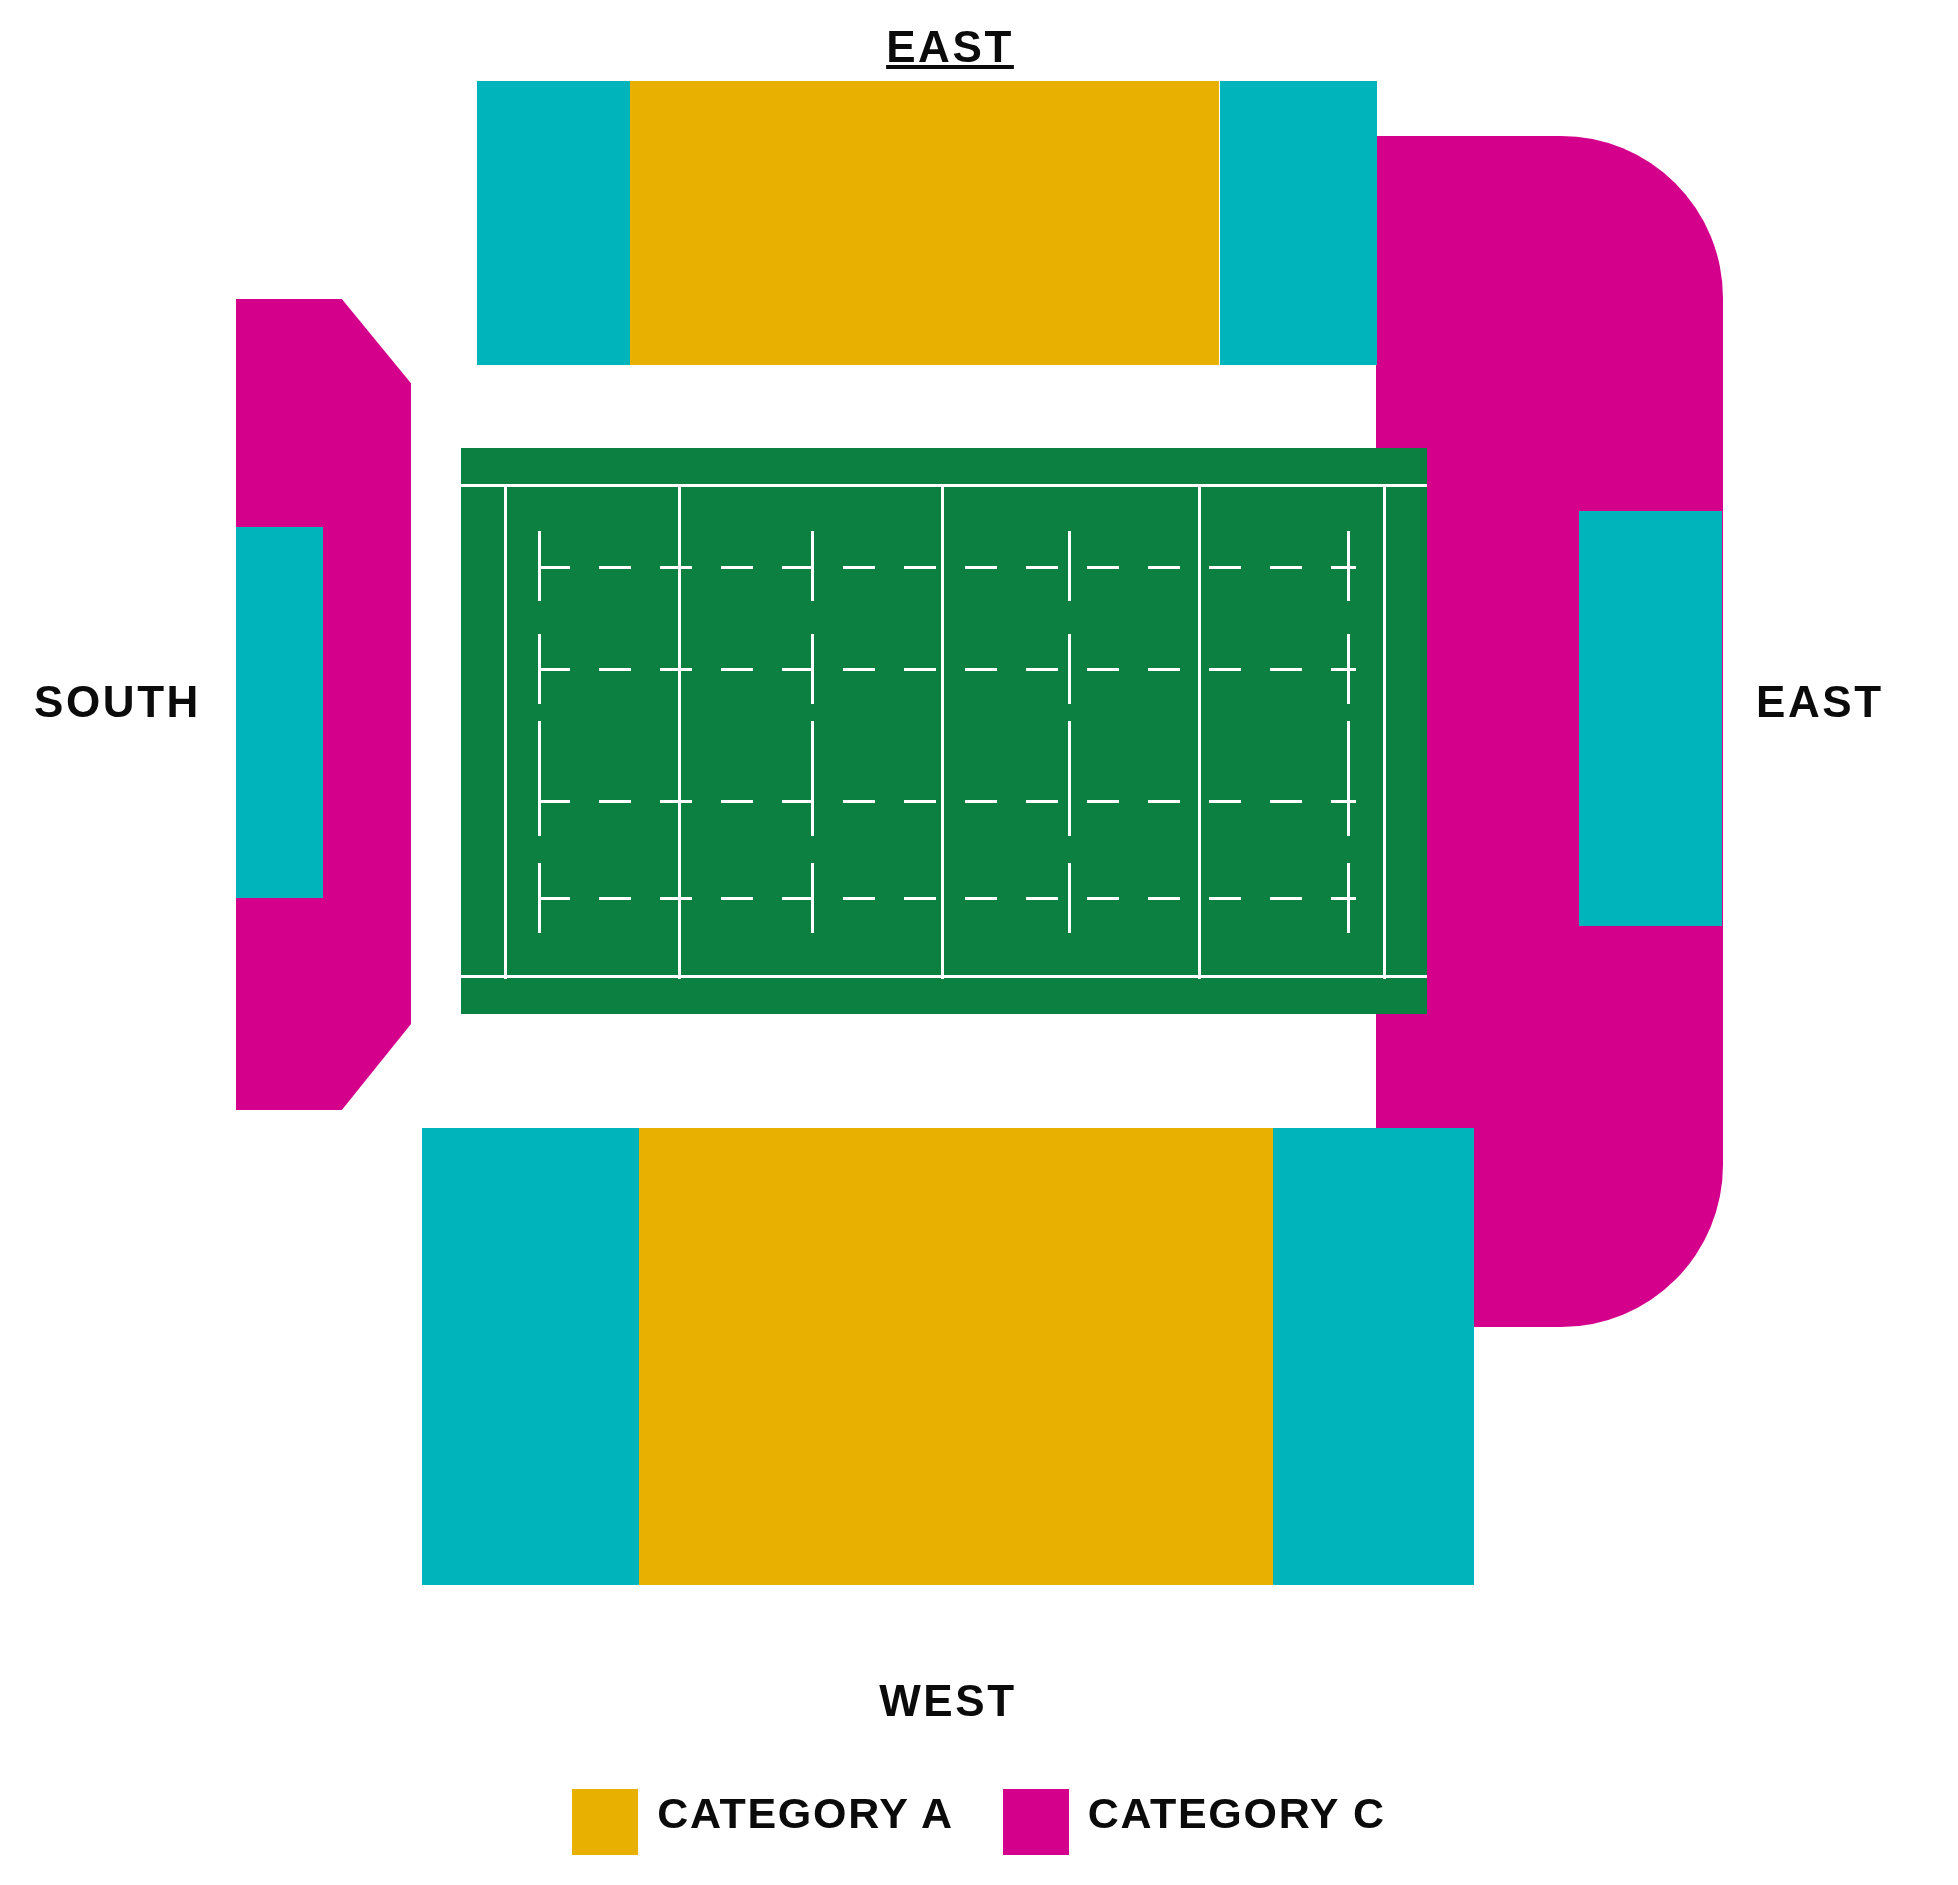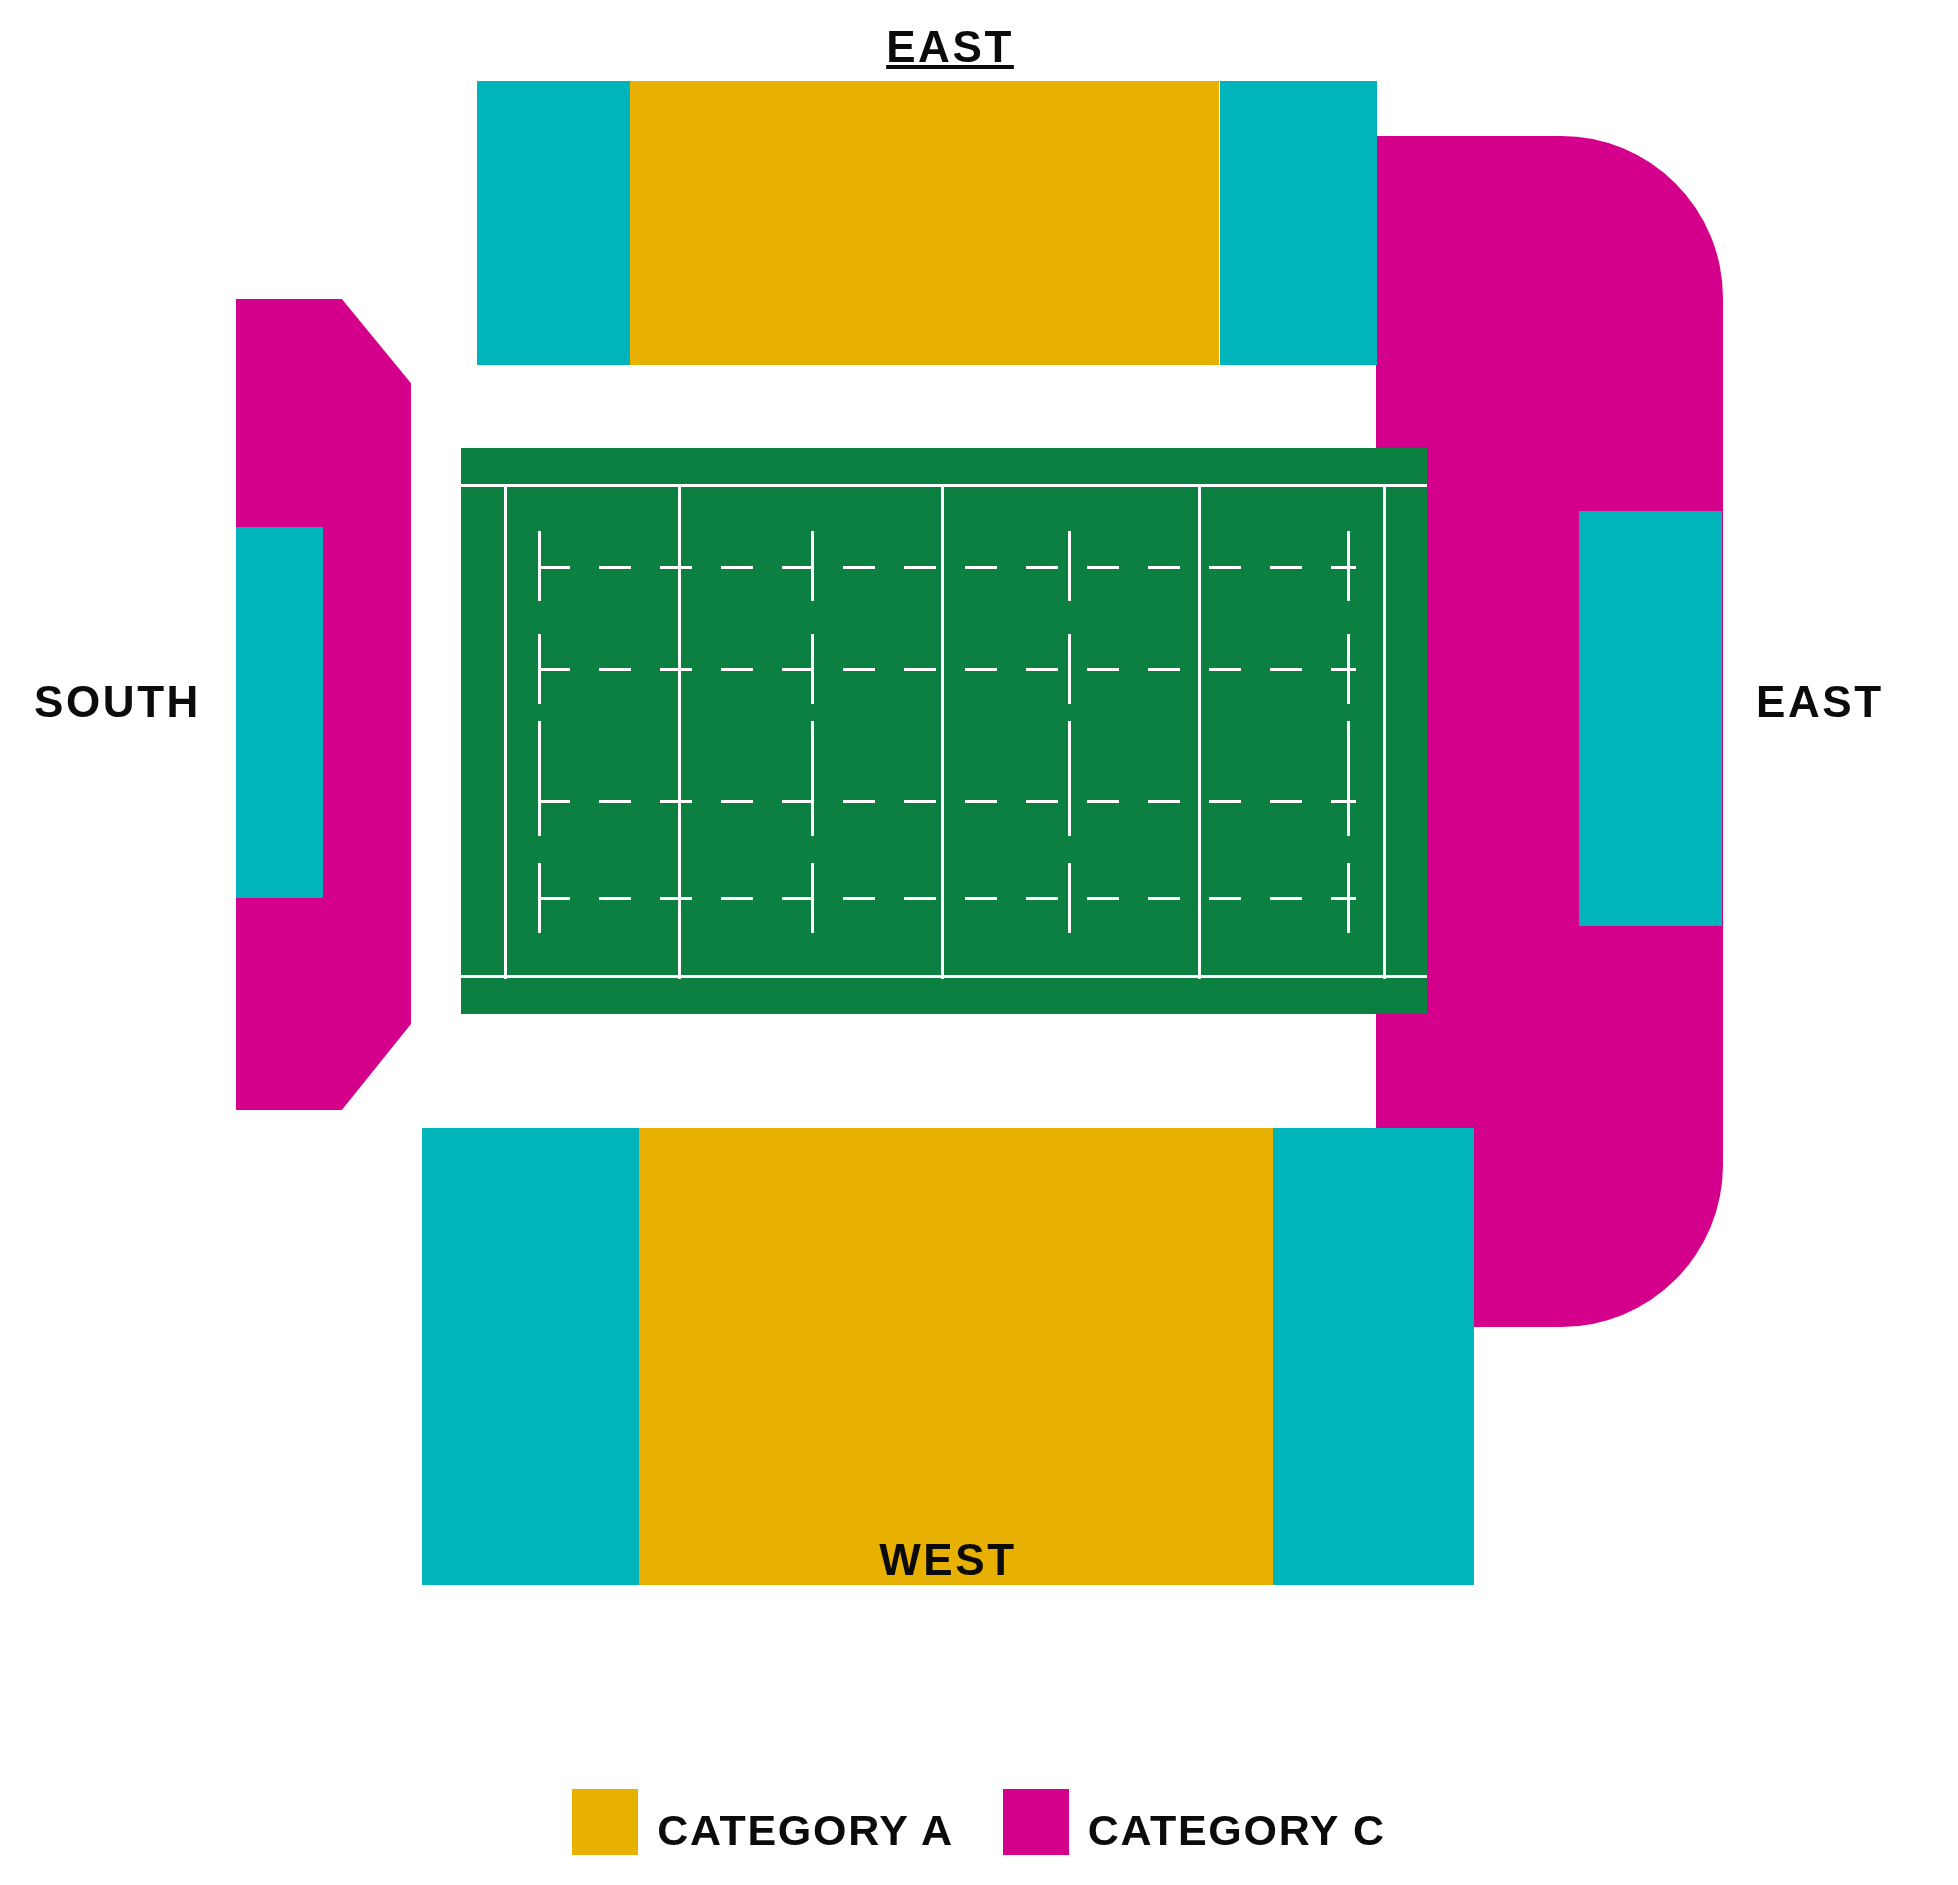--- a/index.html
+++ b/index.html
@@ -75,21 +75,21 @@
     left: 0;
     top: 1789px;
     width: 1958px;
     display: flex;
     justify-content: center;
     align-items: center;
     gap: 0px;
   }
   .leg-item {
     display: flex;
-    align-items: flex-end;
+    align-items: flex-start;
     margin-right: 49px;
   }
   .leg-item:last-child { margin-right: 0; }
   .leg-swatch {
     width: 66px;
     height: 66px;
     display: block;
   }
   .leg-text {
     font-family: "Liberation Sans", sans-serif;
@@ -167,21 +167,21 @@
     <div class="dashcol" style="left:886px; top:186px; width:3.4px; height:70px;"></div>
     <div class="dashcol" style="left:886px; top:273px; width:3.4px; height:65px;"></div>
     <div class="dashcol" style="left:886px; top:318px; width:3.4px; height:70px;"></div>
     <div class="dashcol" style="left:886px; top:415px; width:3.4px; height:70px;"></div>
   </div>
 
   <div class="blk" style="left:422px; top:1128px; width:217px; height:457px; background:#00B4BC;"></div>
   <div class="blk" style="left:639px; top:1128px; width:635px; height:457px; background:#E8B000;"></div>
   <div class="blk" style="left:1273px; top:1128px; width:201px; height:457px; background:#00B4BC;"></div>
 
-  <div class="dir-label" style="left:948px; top:1535px; transform:translateX(-50%);">WEST</div>
+  <div class="dir-label" style="left:948px; top:1676px; transform:translateX(-50%);">WEST</div>
 
   <div id="legend">
 
     <div class="leg-item">
       <span class="leg-swatch" style="background:#E8B000;"></span>
       <span class="leg-text">CATEGORY A</span>
     </div>
 
 
     <div class="leg-item">

